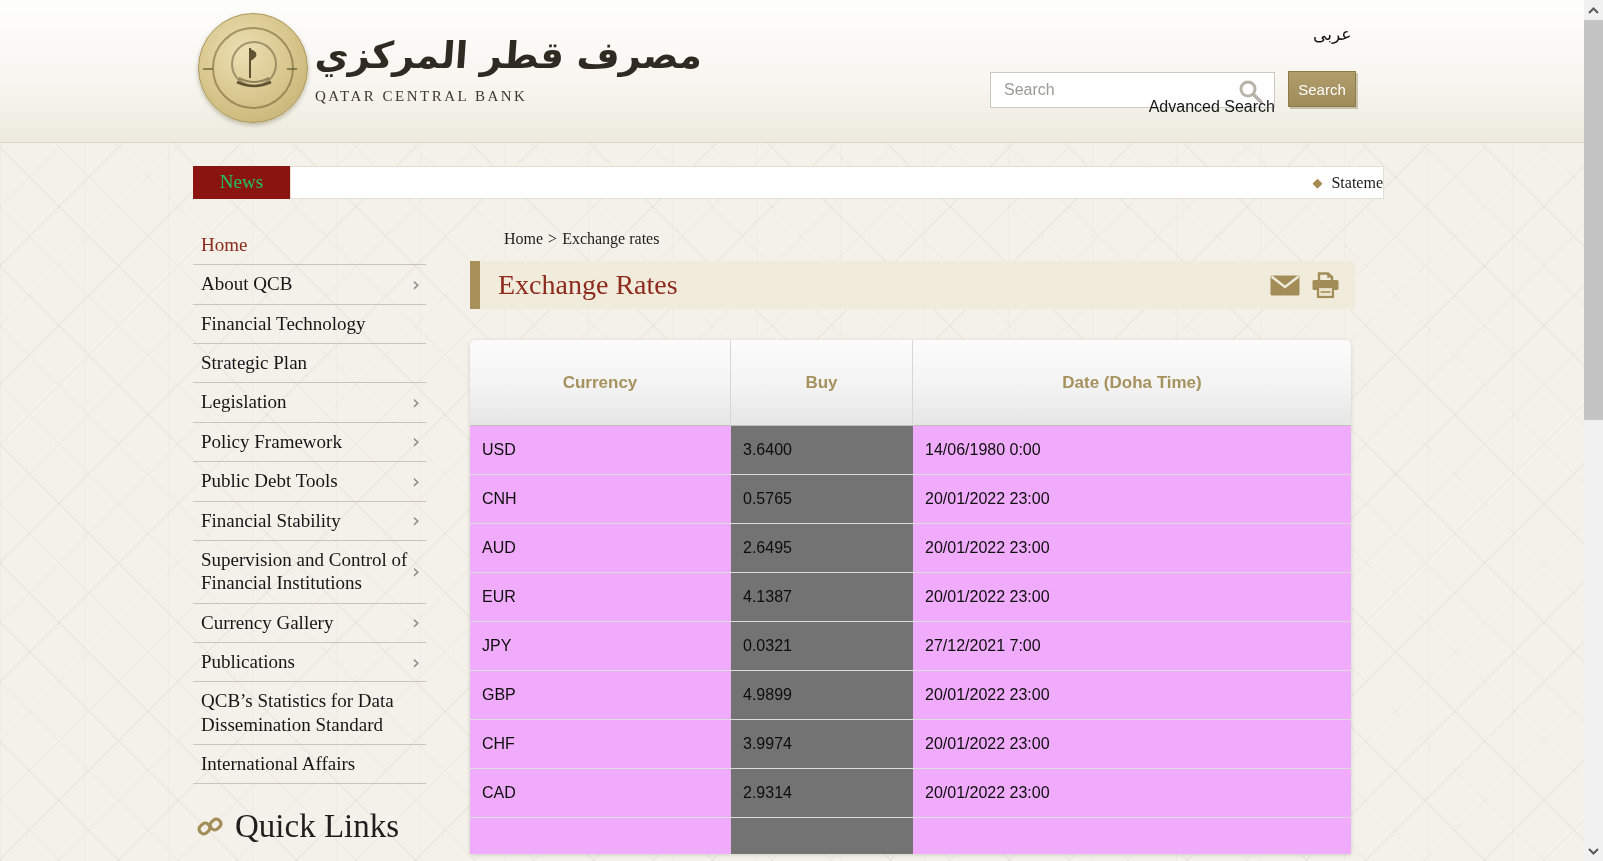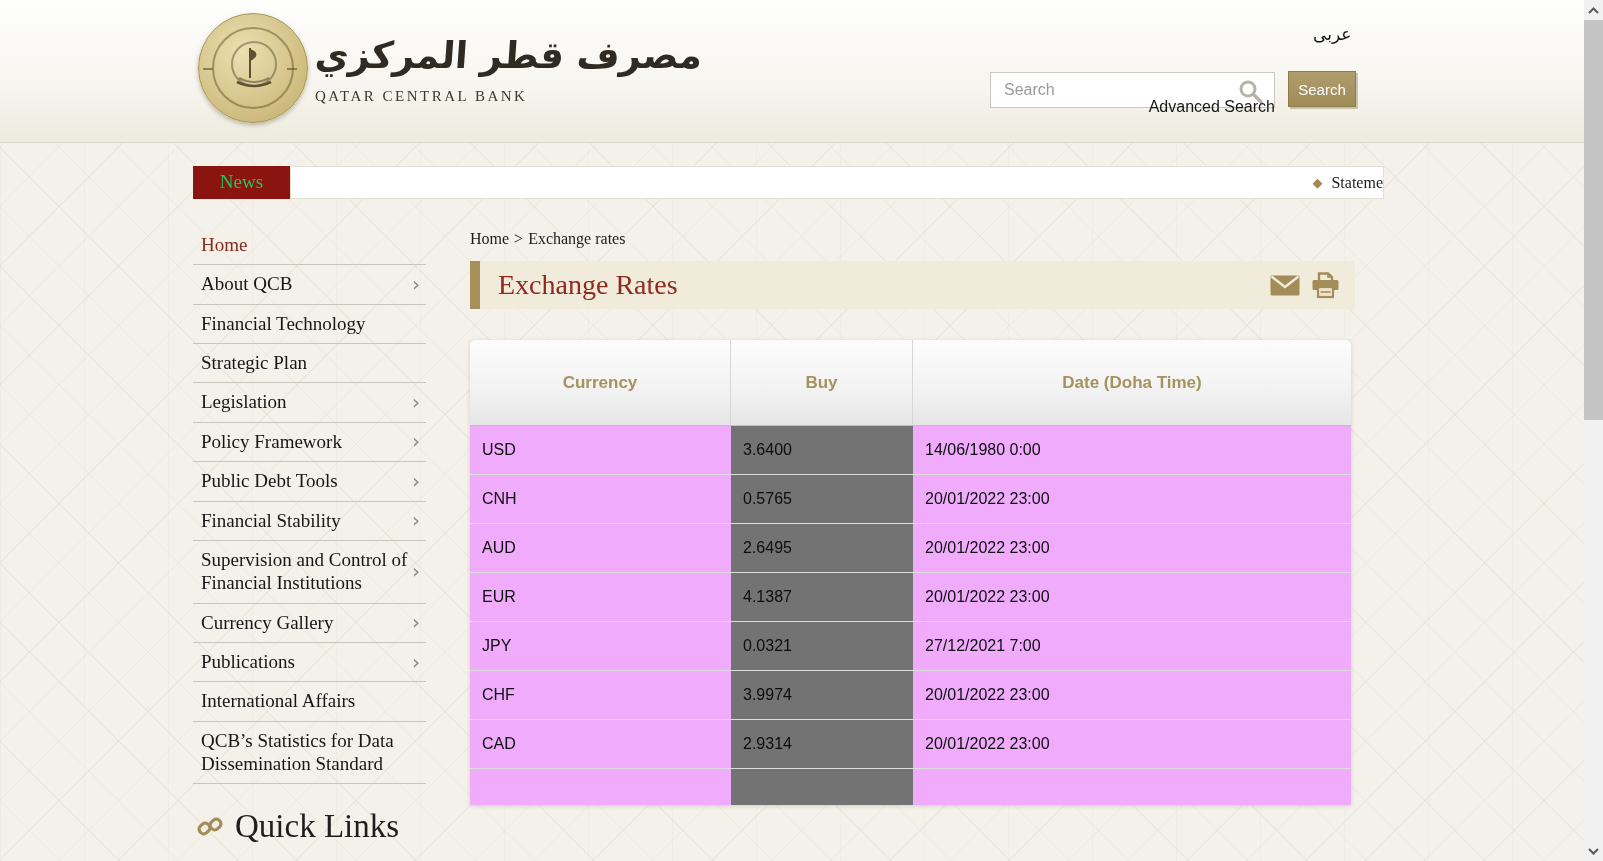--- a/index.html
+++ b/index.html
@@ -79,21 +79,21 @@
   }
   .nav-item:last-of-type { border-bottom:none; }
   .nav-item .nav-label { flex:1; padding-right:4px; }
   .nav-item.active .nav-label { color:#8a2a1b; }
   .nav-item .chev { width:14px; color:#8c8c8c; font-size:20px; line-height:14px; font-family:"DejaVu Sans",sans-serif; }
   .quick-links { display:flex; align-items:center; gap:10px; margin:24px 0 0 4px; cursor:default; }
   .quick-links .ql-label { font-family:"Liberation Serif","DejaVu Serif",serif; font-size:33px; color:#1e1e1e; }
 
   
   .main { position:absolute; left:470px; top:230px; width:885px; }
-  .breadcrumb { font-family:"Liberation Serif","DejaVu Serif",serif; font-size:16px; color:#1c1c1c; }
+  .breadcrumb { font-family:"Liberation Serif","DejaVu Serif",serif; font-size:16px; color:#1c1c1c;margin-left:34px; }
   .breadcrumb .bc-sep { margin:0 5px; }
   .breadcrumb .bc-home { cursor:pointer; }
 
   .title-bar { display:flex; margin-top:13px; height:48px; }
   .accent { width:10px; background:#a79059; }
   .title-box { flex:1; background:#f1ebdb; display:flex; align-items:center; }
   .page-title { font-family:"Liberation Serif","DejaVu Serif",serif; font-size:28px; color:#8e2b1e;
     padding-left:18px; flex:1; }
   .title-icons { display:flex; align-items:center; gap:11px; padding-right:15px; }
   .title-icons .ticon { cursor:pointer; line-height:0; }
@@ -202,24 +202,24 @@
     </div>
     <div class="nav-item">
       <span class="nav-label">Currency Gallery</span>
       <span class="chev">›</span>
     </div>
     <div class="nav-item">
       <span class="nav-label">Publications</span>
       <span class="chev">›</span>
     </div>
     <div class="nav-item">
+      <span class="nav-label">QCB’s Statistics for Data Dissemination Standard</span>
+    </div>
+    <div class="nav-item">
       <span class="nav-label">International Affairs</span>
-    </div>
-    <div class="nav-item">
-      <span class="nav-label">QCB’s Statistics for Data Dissemination Standard</span>
     </div>
     <div class="quick-links">
       <svg width="28" height="22" viewBox="0 0 28 22">
         <g fill="none" stroke="#a28d58" stroke-width="3.2">
           <rect x="2" y="8" width="11" height="9" rx="4" transform="rotate(-42 7.5 12.5)"></rect>
           <rect x="13" y="4" width="11" height="9" rx="4" transform="rotate(-42 18.5 8.5)"></rect>
         </g>
       </svg>
       <span class="ql-label">Quick Links</span>
     </div>
@@ -283,20 +283,25 @@
           <td class="col-currency">EUR</td>
           <td class="col-buy">4.1387</td>
           <td class="col-date">20/01/2022 23:00</td>
         </tr>
         <tr>
           <td class="col-currency">JPY</td>
           <td class="col-buy">0.0321</td>
           <td class="col-date">27/12/2021 7:00</td>
         </tr>
         <tr>
+          <td class="col-currency">GBP</td>
+          <td class="col-buy">4.9899</td>
+          <td class="col-date">20/01/2022 23:00</td>
+        </tr>
+        <tr>
           <td class="col-currency">CHF</td>
           <td class="col-buy">3.9974</td>
           <td class="col-date">20/01/2022 23:00</td>
         </tr>
         <tr>
           <td class="col-currency">CAD</td>
           <td class="col-buy">2.9314</td>
           <td class="col-date">20/01/2022 23:00</td>
         </tr>
         <tr class="partial">

